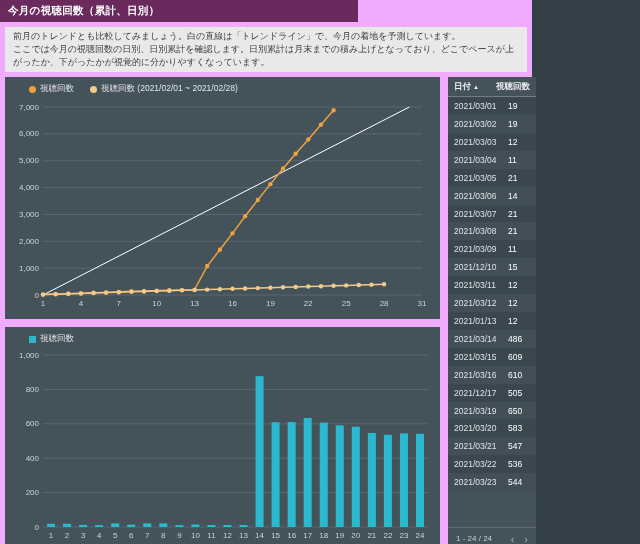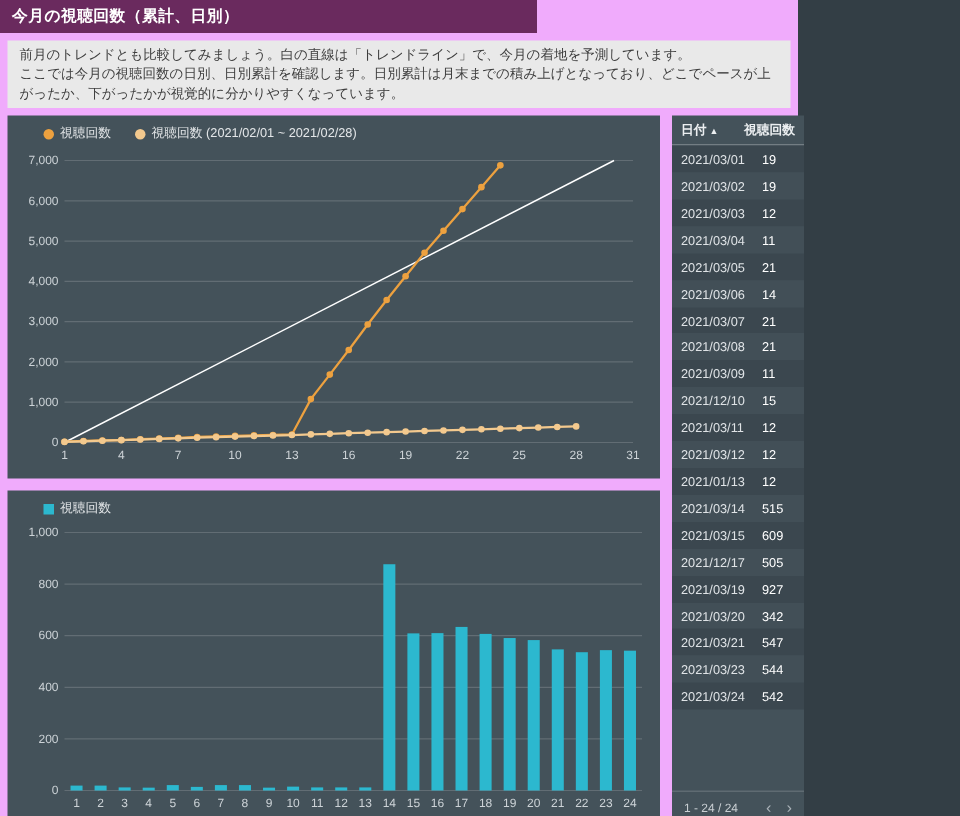--- a/index.html
+++ b/index.html
@@ -375,86 +375,95 @@
             <span class="td-val">
               <span class="num">12</span>
               <span class="bar-track">
                 <span class="bar" style="width: 1.3683%; background: rgb(44, 184, 207);"></span>
               </span>
             </span>
           </div>
           <div class="t-row">
             <span class="td-date">2021/03/14</span>
             <span class="td-val">
-              <span class="num">515</span>
+              <span class="num">486</span>
               <span class="bar-track">
                 <span class="bar" style="width: 100%; background: rgb(44, 184, 207);"></span>
               </span>
             </span>
           </div>
           <div class="t-row">
             <span class="td-date">2021/03/15</span>
             <span class="td-val">
               <span class="num">609</span>
               <span class="bar-track">
                 <span class="bar" style="width: 69.4413%; background: rgb(44, 184, 207);"></span>
               </span>
             </span>
           </div>
           <div class="t-row">
+            <span class="td-date">2021/03/16</span>
+            <span class="td-val">
+              <span class="num">610</span>
+              <span class="bar-track">
+                <span class="bar" style="width: 69.5553%; background: rgb(44, 184, 207);"></span>
+              </span>
+            </span>
+          </div>
+          <div class="t-row">
             <span class="td-date">2021/12/17</span>
             <span class="td-val">
               <span class="num">505</span>
               <span class="bar-track">
                 <span class="bar" style="width: 72.2919%; background: rgb(44, 184, 207);"></span>
               </span>
             </span>
           </div>
           <div class="t-row">
             <span class="td-date">2021/03/19</span>
             <span class="td-val">
-              <span class="num">927</span>
+              <span class="num">650</span>
               <span class="bar-track">
                 <span class="bar" style="width: 67.3888%; background: rgb(44, 184, 207);"></span>
               </span>
             </span>
           </div>
           <div class="t-row">
             <span class="td-date">2021/03/20</span>
             <span class="td-val">
-              <span class="num">342</span>
+              <span class="num">583</span>
               <span class="bar-track">
                 <span class="bar" style="width: 66.4766%; background: rgb(44, 184, 207);"></span>
               </span>
             </span>
           </div>
           <div class="t-row">
             <span class="td-date">2021/03/21</span>
             <span class="td-val">
               <span class="num">547</span>
               <span class="bar-track">
                 <span class="bar" style="width: 62.3717%; background: rgb(44, 184, 207);"></span>
               </span>
             </span>
           </div>
           <div class="t-row">
+            <span class="td-date">2021/03/22</span>
+            <span class="td-val">
+              <span class="num">536</span>
+              <span class="bar-track">
+                <span class="bar" style="width: 61.1174%; background: rgb(44, 184, 207);"></span>
+              </span>
+            </span>
+          </div>
+          <div class="t-row">
             <span class="td-date">2021/03/23</span>
             <span class="td-val">
               <span class="num">544</span>
               <span class="bar-track">
                 <span class="bar" style="width: 62.0296%; background: rgb(44, 184, 207);"></span>
-              </span>
-            </span>
-          </div>
-          <div class="t-row">
-            <span class="td-date">2021/03/24</span>
-            <span class="td-val">
-              <span class="num">542</span>
-              <span class="bar-track">
-                <span class="bar" style="width: 61.8016%; background: rgb(44, 184, 207);"></span>
               </span>
             </span>
           </div>
         </div>
       <div class="t-foot">
         <span>1 - 24 / 24</span>
         <span class="pager">
           <span class="pg">‹</span>
           <span class="pg">›</span>
         </span>

